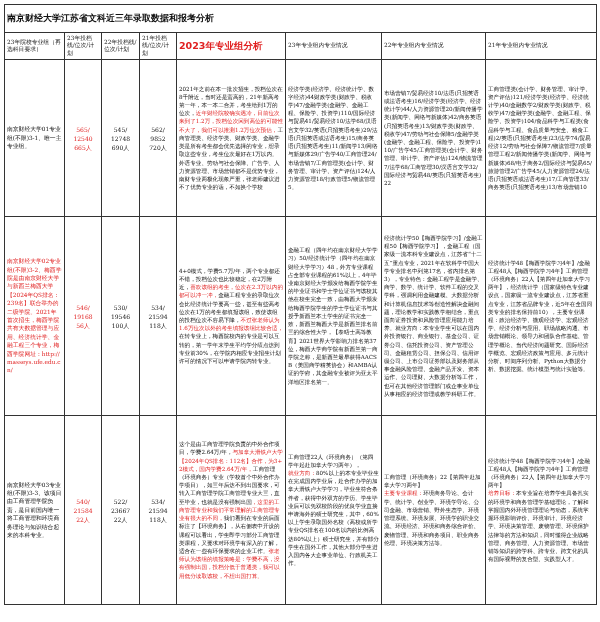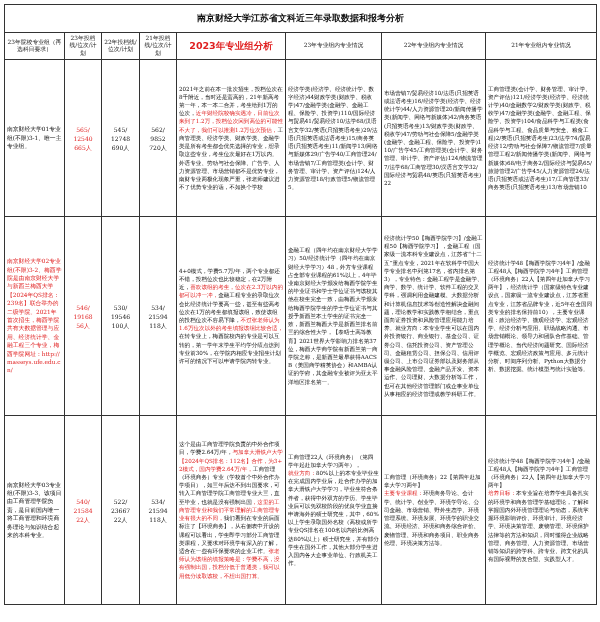--- a/index.html
+++ b/index.html
@@ -1,20 +1,20 @@
 <!DOCTYPE html>
 <html><head>
 <meta charset="utf-8">
 <style>
   html,body{margin:0;padding:0;background:#fff;}
   body{width:600px;height:622px;overflow:hidden;font-family:"DejaVu Serif","Liberation Serif",serif;color:#111;}
   table{position:absolute;left:4px;top:4px;width:592px;border-collapse:collapse;table-layout:fixed;}
   td{border:1px solid #333;vertical-align:middle;padding:1px 2px;font-size:5.6px;line-height:8.2px;word-break:break-all;overflow:hidden;}
-  .title td{height:25px;text-align:center;font-family:"DejaVu Sans","Liberation Sans",sans-serif;font-weight:bold;font-size:9px;}
-  .hdr td{height:24px;text-align:center;font-size:5.8px;line-height:7.5px;color:#222;}
+  .title td{height:25px;font-family:"DejaVu Sans","Liberation Sans",sans-serif;font-weight:bold;font-size:9px;}
+  .hdr td{height:24px;font-size:5.8px;line-height:7.5px;color:#222;}
   .hdr td.analysis{color:#e02020;font-family:"DejaVu Sans","Liberation Sans",sans-serif;font-weight:bold;font-size:9.5px;}
   .r1 td{height:154px;}
   .r2 td{height:196px;}
   .r3 td{height:186px;}
   .num{text-align:center;font-size:6px;line-height:9px;}
   .red{color:#e02020;}
   .grp{font-size:5.8px;line-height:8.4px;}
   .c{text-align:left;}
 </style>
 </head>

